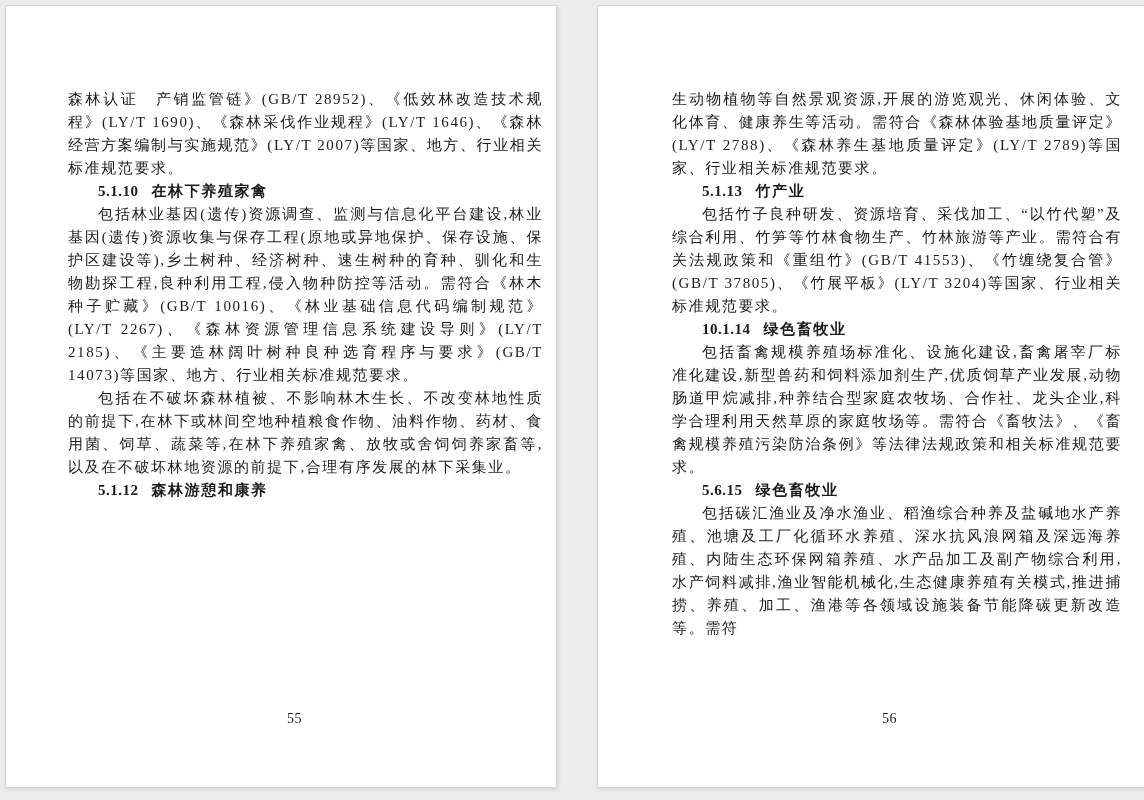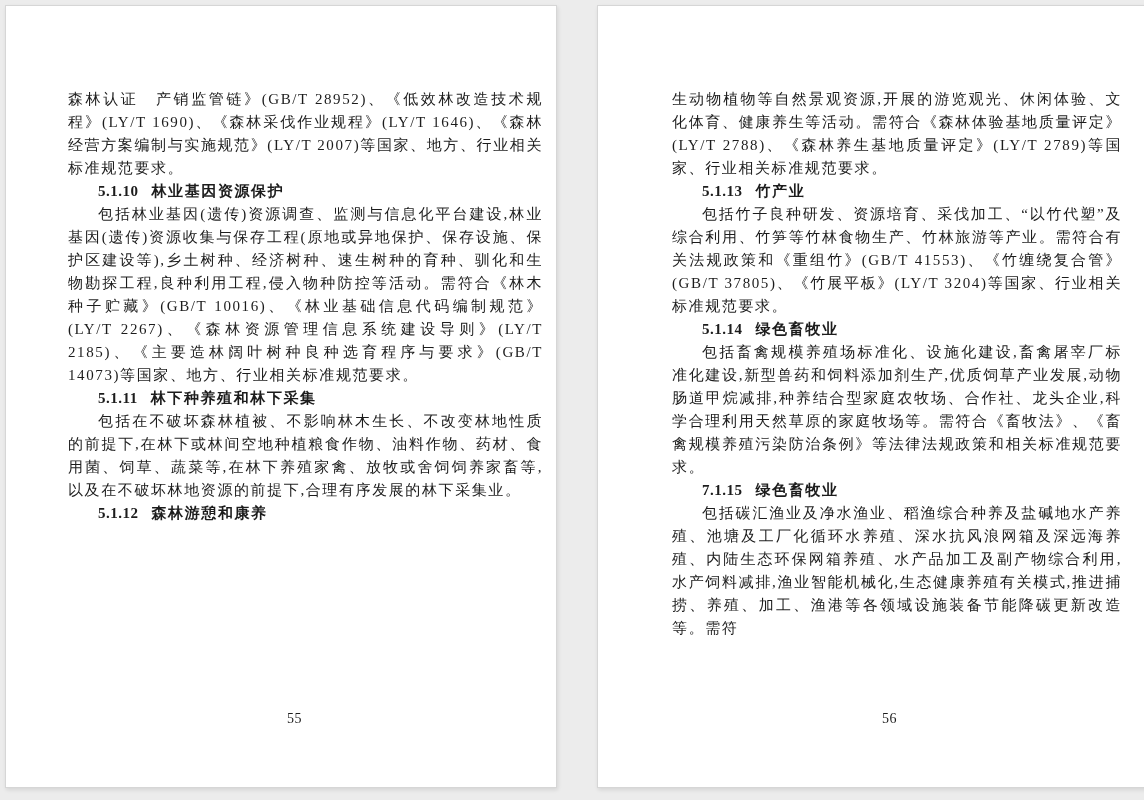--- a/index.html
+++ b/index.html
@@ -35,41 +35,38 @@
     position:absolute;bottom:60px;left:0;right:0;text-align:center;
     font-size:14px;letter-spacing:0.5px;font-weight:400;margin-left:27px;
   }
 </style>
 </head>
 <body>
 
 <div class="page page-left">
   <p class="para no-indent">森林认证　产销监管链》(GB/T 28952)、《低效林改造技术规程》(LY/T 1690)、《森林采伐作业规程》(LY/T 1646)、《森林经营方案编制与实施规范》(LY/T 2007)等国家、地方、行业相关标准规范要求。</p>
   <p class="heading">
-    <span class="h-num">5.1.10</span><span class="h-title">林业基因资源保护</span>
+    <span class="h-num">5.1.10</span><span class="h-title">在林下养殖家禽</span>
   </p>
   <p class="para">包括林业基因(遗传)资源调查、监测与信息化平台建设,林业基因(遗传)资源收集与保存工程(原地或异地保护、保存设施、保护区建设等),乡土树种、经济树种、速生树种的育种、驯化和生物勘探工程,良种利用工程,侵入物种防控等活动。需符合《林木种子贮藏》(GB/T 10016)、《林业基础信息代码编制规范》(LY/T 2267)、《森林资源管理信息系统建设导则》(LY/T 2185)、《主要造林阔叶树种良种选育程序与要求》(GB/T 14073)等国家、地方、行业相关标准规范要求。</p>
-  <p class="heading">
-    <span class="h-num">5.1.11</span><span class="h-title">林下种养殖和林下采集</span>
-  </p>
   <p class="para">包括在不破坏森林植被、不影响林木生长、不改变林地性质的前提下,在林下或林间空地种植粮食作物、油料作物、药材、食用菌、饲草、蔬菜等,在林下养殖家禽、放牧或舍饲饲养家畜等,以及在不破坏林地资源的前提下,合理有序发展的林下采集业。</p>
   <p class="heading">
     <span class="h-num">5.1.12</span><span class="h-title">森林游憩和康养</span>
   </p>
   <div class="page-num">55</div>
 </div>
 
 <div class="page page-right">
   <p class="para no-indent">生动物植物等自然景观资源,开展的游览观光、休闲体验、文化体育、健康养生等活动。需符合《森林体验基地质量评定》(LY/T 2788)、《森林养生基地质量评定》(LY/T 2789)等国家、行业相关标准规范要求。</p>
   <p class="heading">
     <span class="h-num">5.1.13</span><span class="h-title">竹产业</span>
   </p>
   <p class="para">包括竹子良种研发、资源培育、采伐加工、“以竹代塑”及综合利用、竹笋等竹林食物生产、竹林旅游等产业。需符合有关法规政策和《重组竹》(GB/T 41553)、《竹缠绕复合管》(GB/T 37805)、《竹展平板》(LY/T 3204)等国家、行业相关标准规范要求。</p>
   <p class="heading">
-    <span class="h-num">5.1.14</span><span class="h-title">绿色畜牧业</span>
+    <span class="h-num">10.1.14</span><span class="h-title">绿色畜牧业</span>
   </p>
   <p class="para">包括畜禽规模养殖场标准化、设施化建设,畜禽屠宰厂标准化建设,新型兽药和饲料添加剂生产,优质饲草产业发展,动物肠道甲烷减排,种养结合型家庭农牧场、合作社、龙头企业,科学合理利用天然草原的家庭牧场等。需符合《畜牧法》、《畜禽规模养殖污染防治条例》等法律法规政策和相关标准规范要求。</p>
   <p class="heading">
-    <span class="h-num">7.1.15</span><span class="h-title">绿色畜牧业</span>
+    <span class="h-num">5.6.15</span><span class="h-title">绿色畜牧业</span>
   </p>
   <p class="para">包括碳汇渔业及净水渔业、稻渔综合种养及盐碱地水产养殖、池塘及工厂化循环水养殖、深水抗风浪网箱及深远海养殖、内陆生态环保网箱养殖、水产品加工及副产物综合利用,水产饲料减排,渔业智能机械化,生态健康养殖有关模式,推进捕捞、养殖、加工、渔港等各领域设施装备节能降碳更新改造等。需符</p>
   <div class="page-num">56</div>
 </div>
 
 </body></html>

